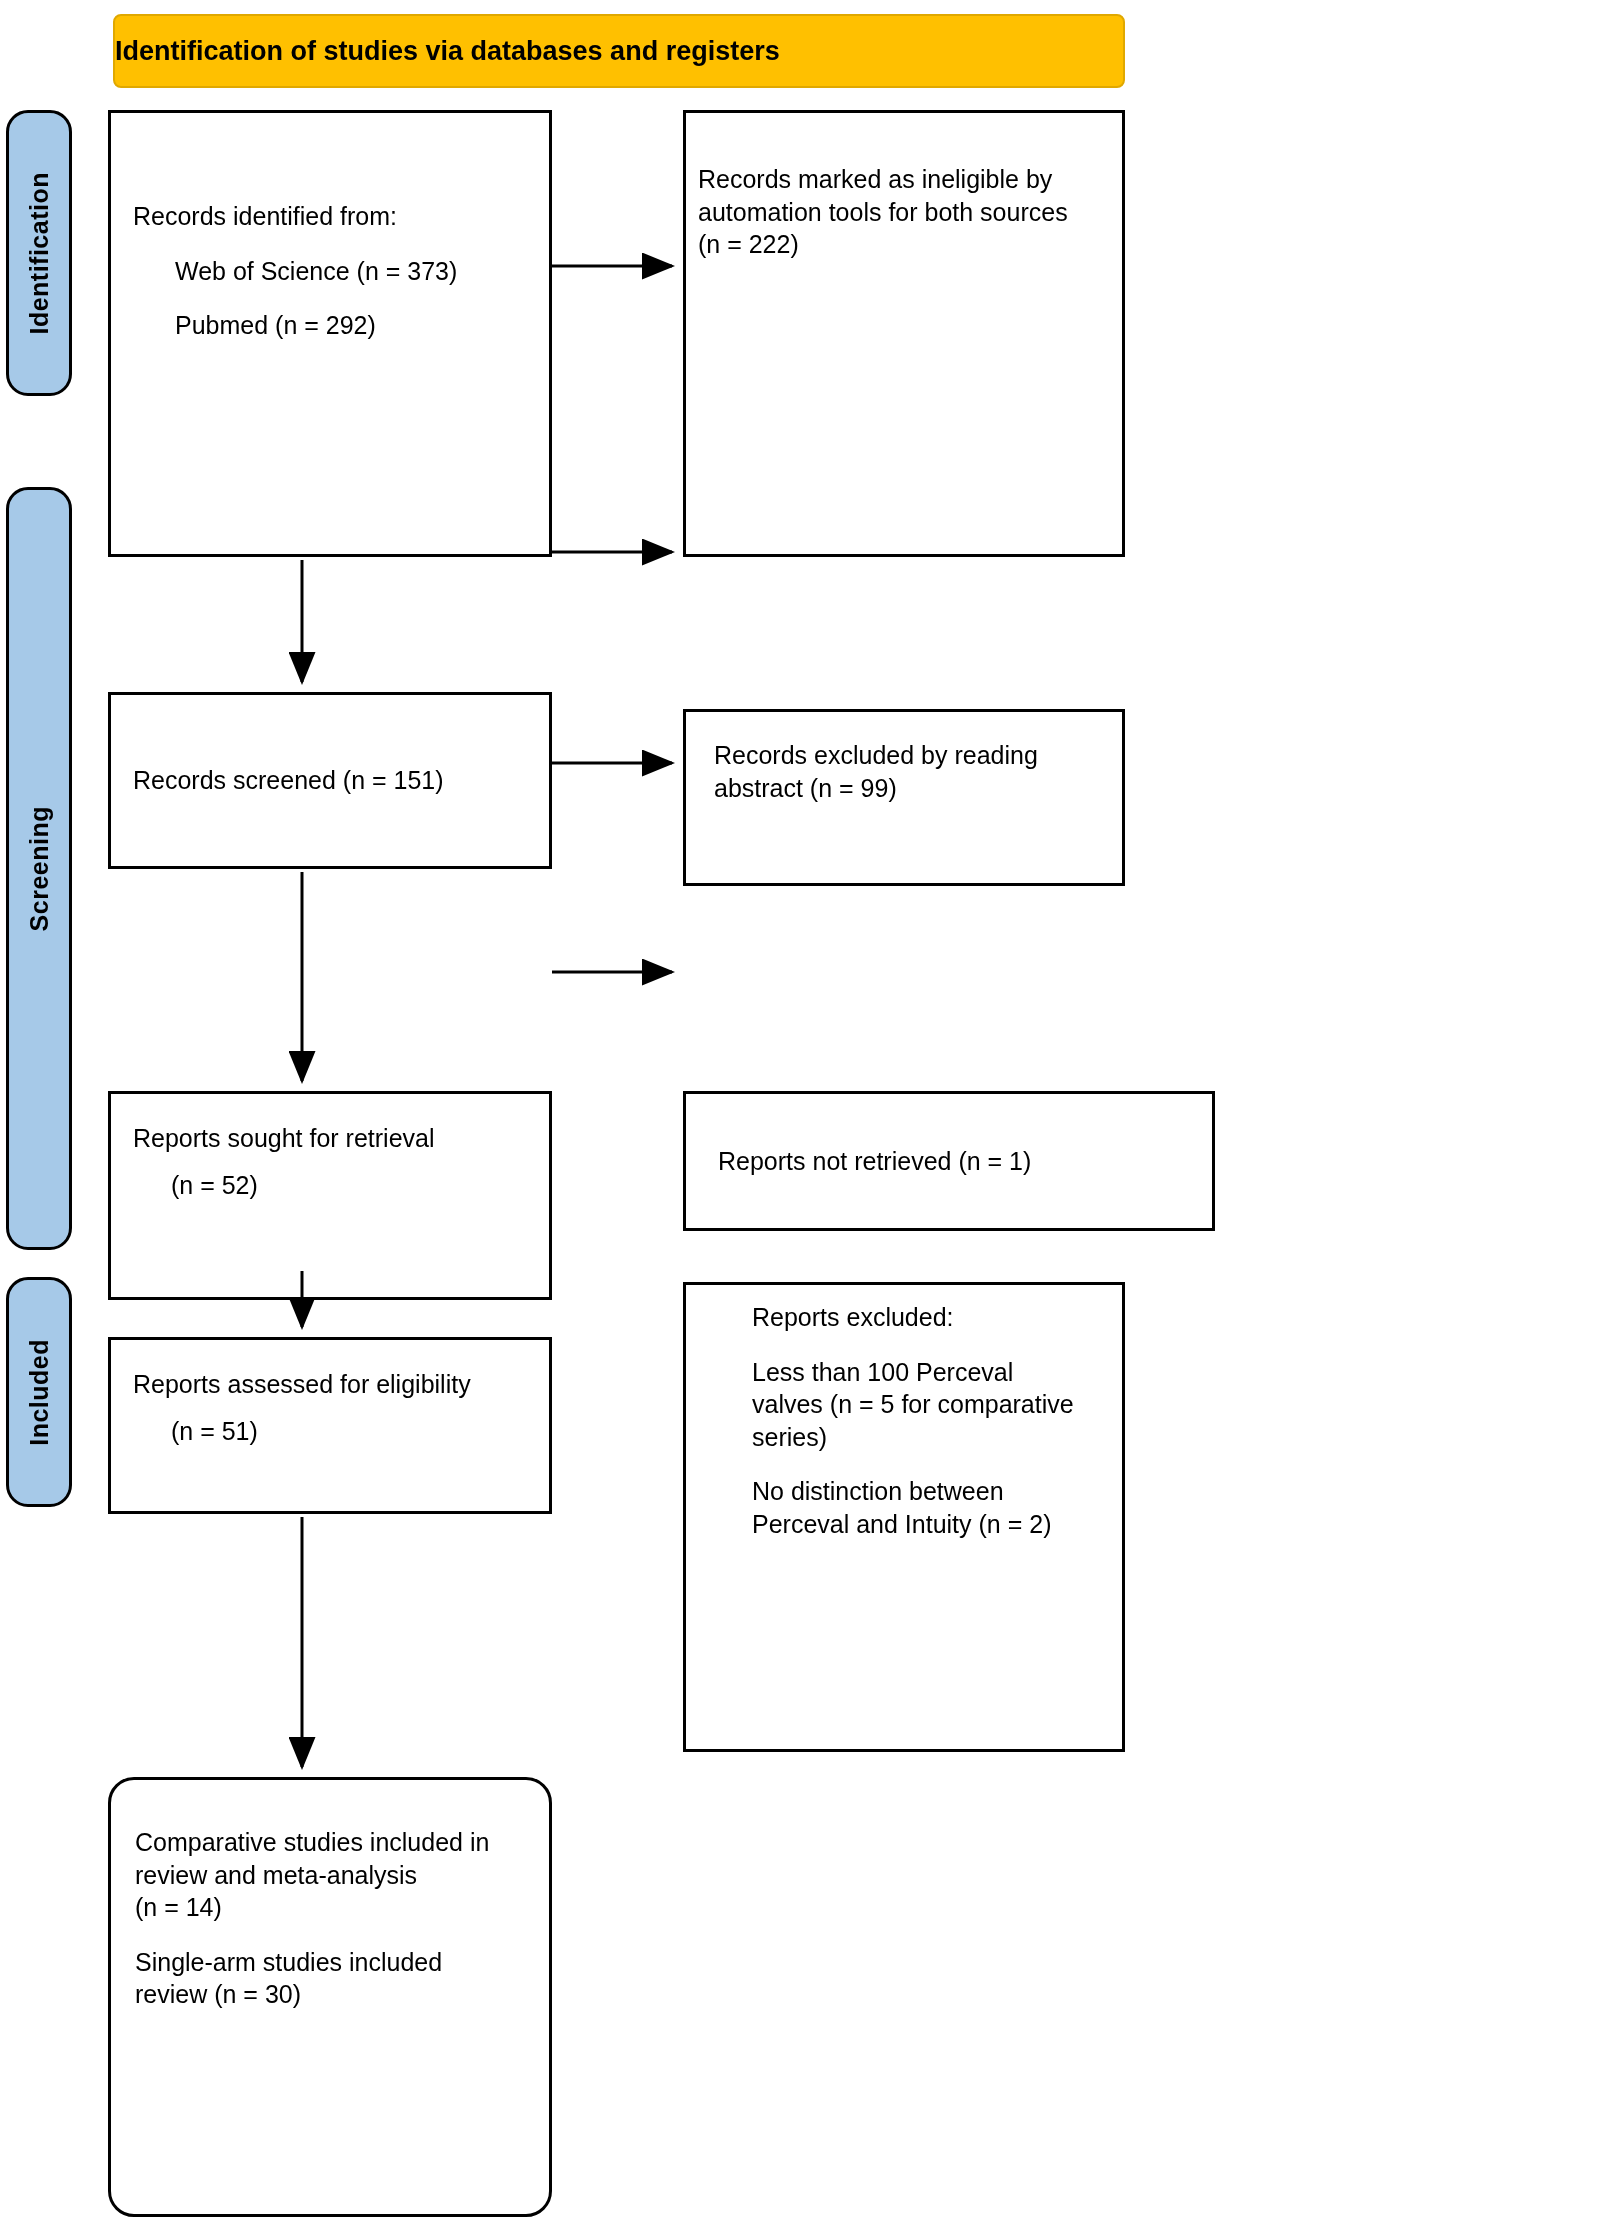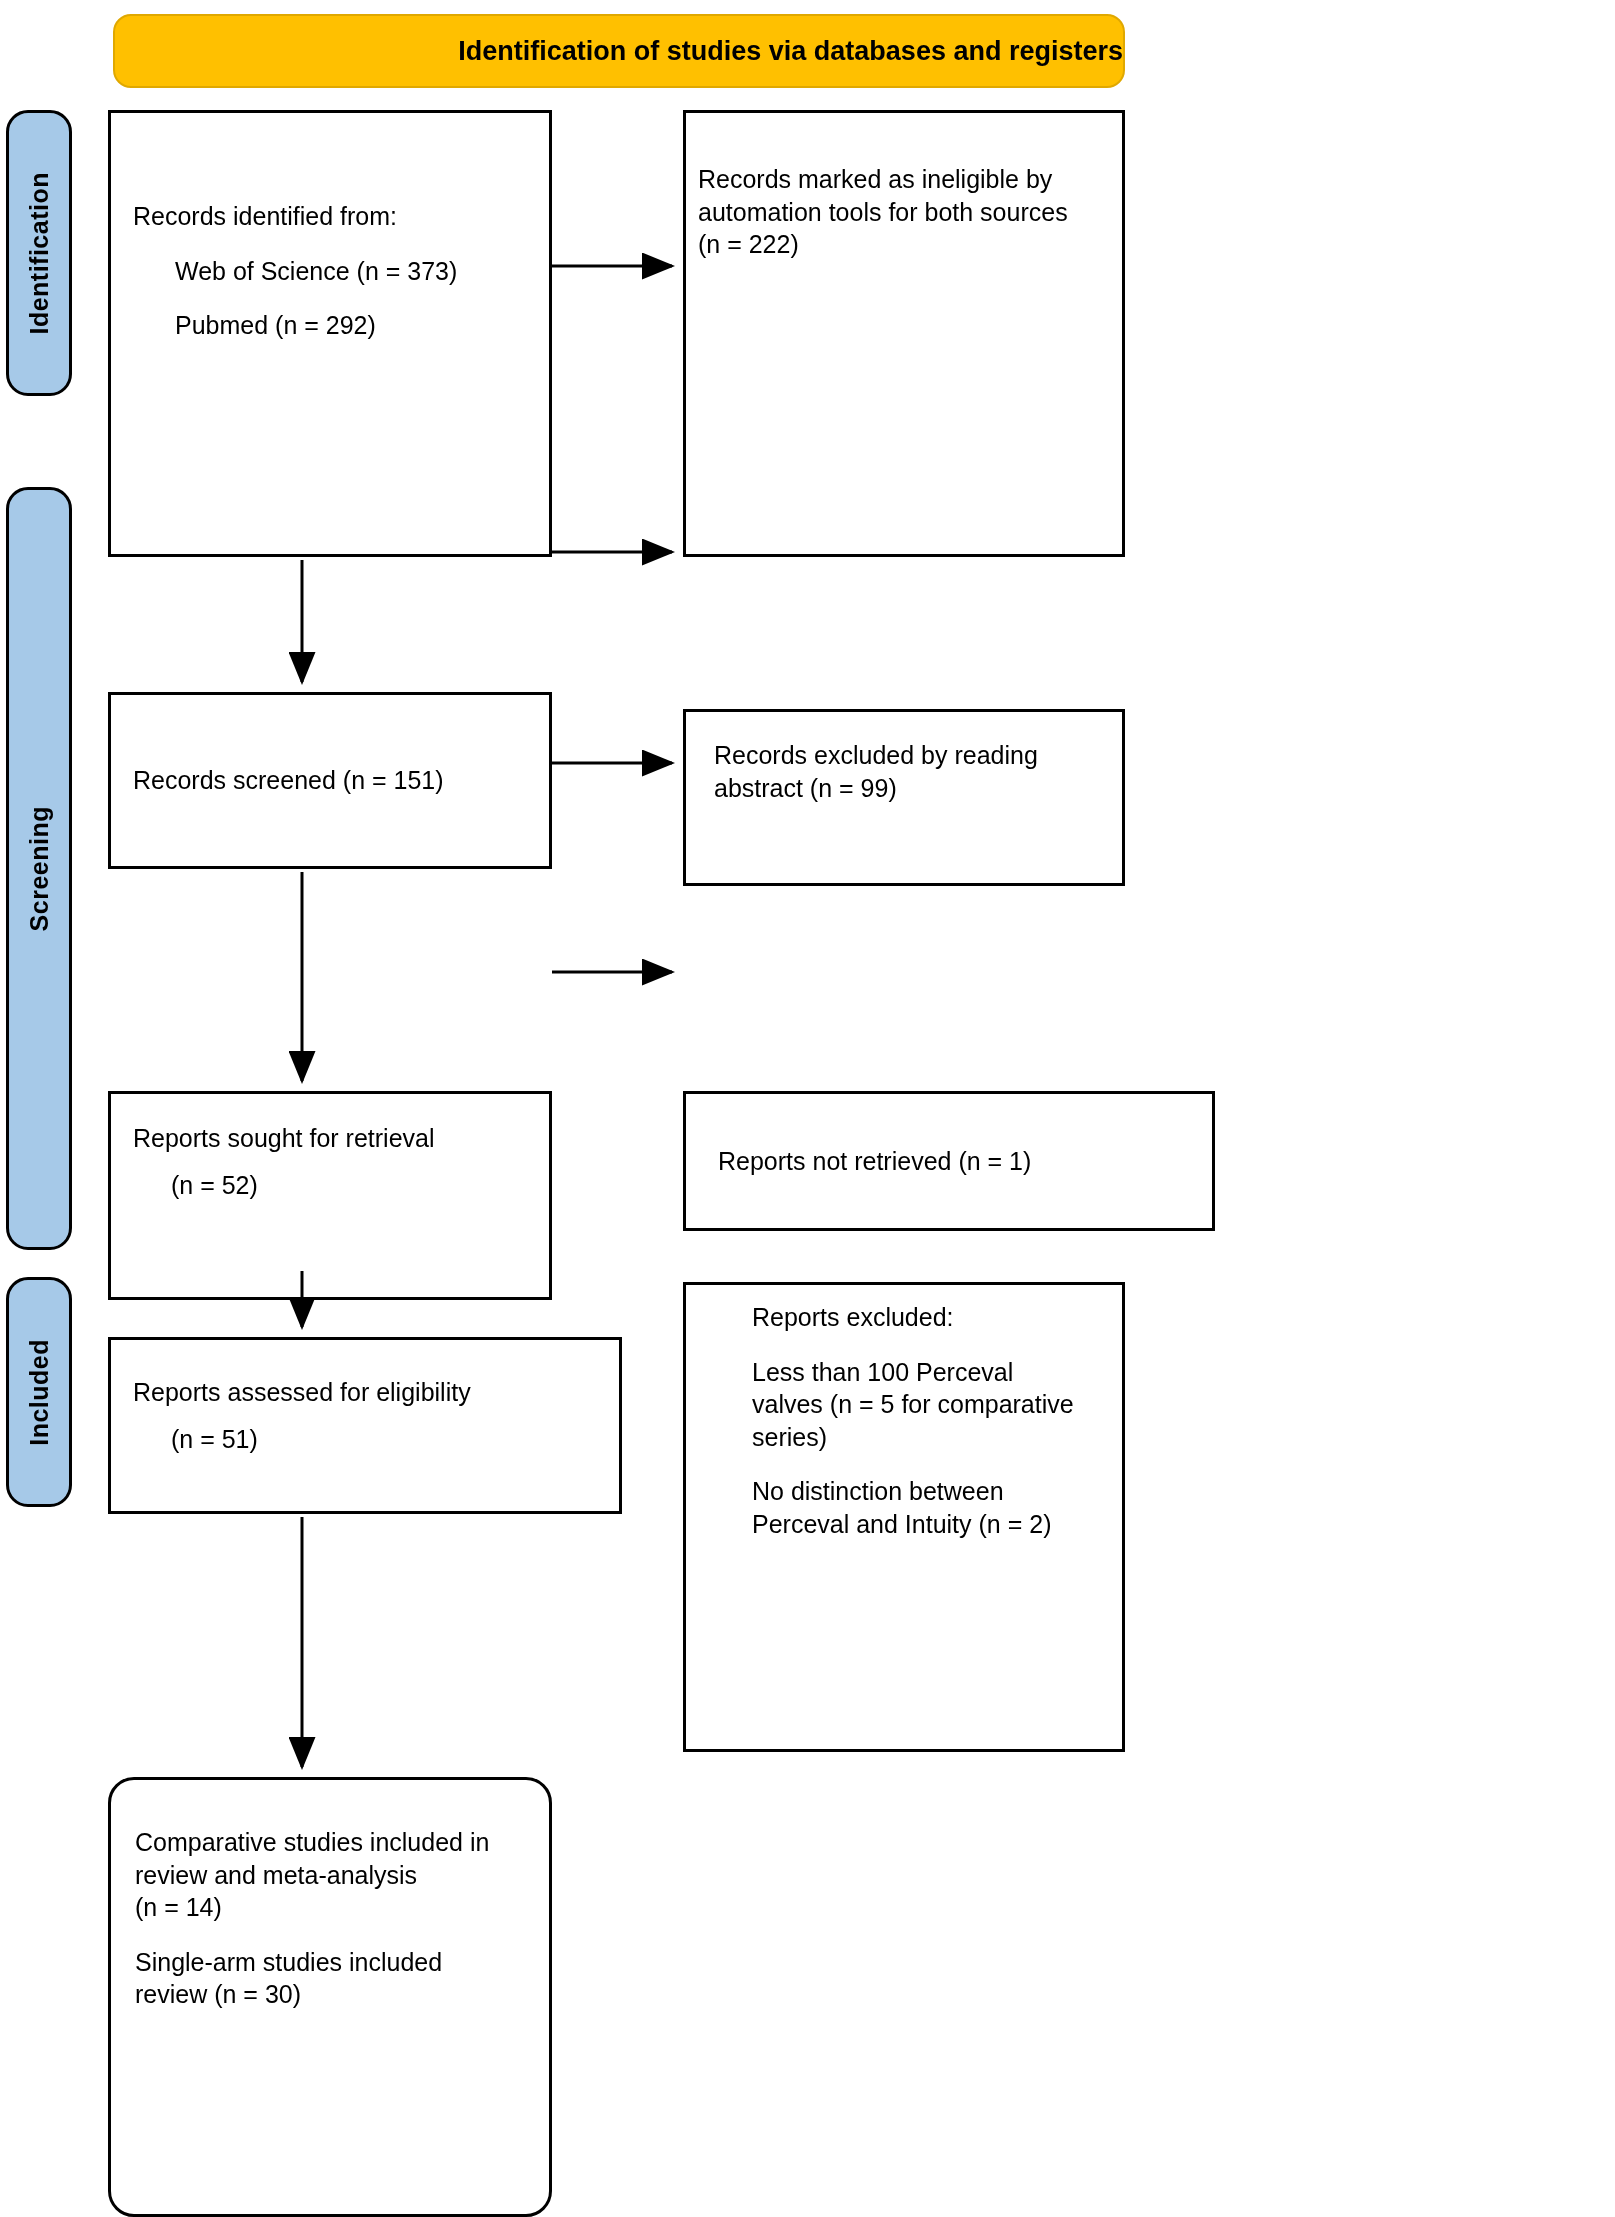--- a/index.html
+++ b/index.html
@@ -20,25 +20,25 @@
 
   
   .banner {
     position: absolute;
     left: 113px;
     top: 14px;
     width: 1012px;
     height: 74px;
     background: #FFC000;
     border: 2px solid #E0A800;
-    border-radius: 18px;
+    border-radius: 8px;
     box-sizing: border-box;
     display: flex;
     align-items: center;
-    justify-content: flex-end;
+    justify-content: flex-start;
     font-weight: bold;
     font-size: 27px;
     color: #000000;
     letter-spacing: 0px;
   }
 
   
   .stage-pill {
     position: absolute;
     width: 66px;
@@ -134,21 +134,21 @@
   <div class="flowbox" style="left:108px; top:1091px; width:444px; height:209px; padding-top:28px;">
     <span class="ln">Reports sought for retrieval</span>
     <span class="gap-sm"></span>
     <span class="ind2">(n = 52)</span>
   </div>
 
   <div class="flowbox" style="left:683px; top:1091px; width:532px; height:140px; display:flex; align-items:center; padding-left:32px;">
     <span class="ln">Reports not retrieved (n = 1)</span>
   </div>
 
-  <div class="flowbox" style="left:108px; top:1337px; width:514px; height:177px; padding-top:36px;">
+  <div class="flowbox" style="left:108px; top:1337px; width:444px; height:177px; padding-top:28px;">
     <span class="ln">Reports assessed for eligibility</span>
     <span class="gap-sm"></span>
     <span class="ind2">(n = 51)</span>
   </div>
 
   <div class="flowbox" style="left:683px; top:1282px; width:442px; height:470px; padding-top:16px; padding-left:28px;">
     <span class="ind2">Reports excluded:</span>
     <span class="gap"></span>
     <span class="ind2">Less than 100 Perceval</span>
     <span class="ind2">valves (n = 5 for comparative</span>

